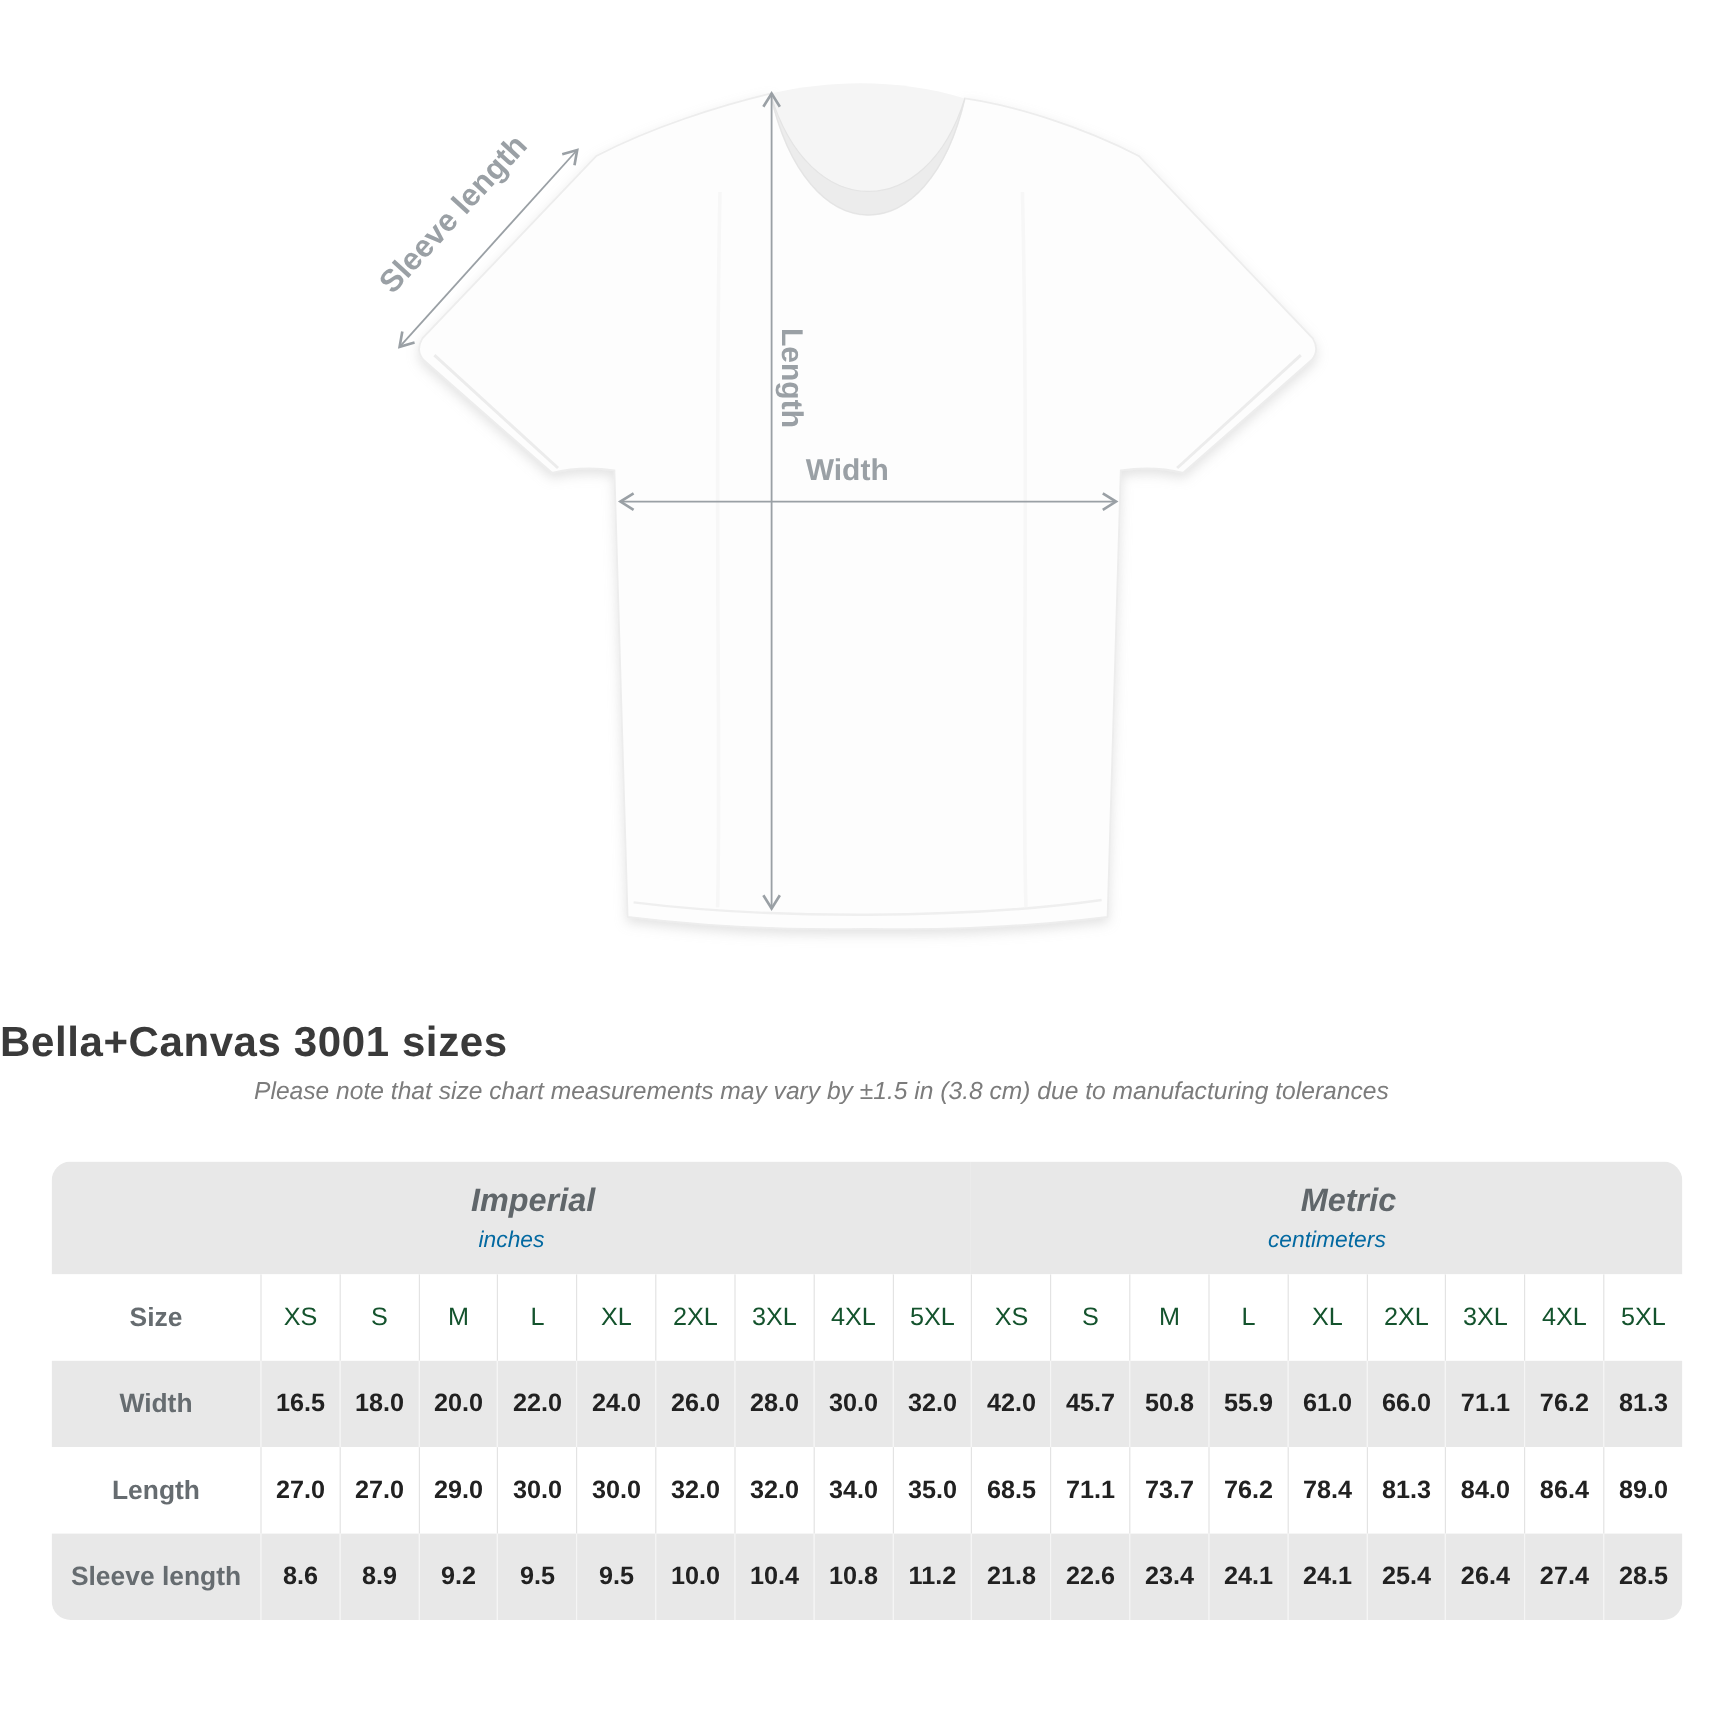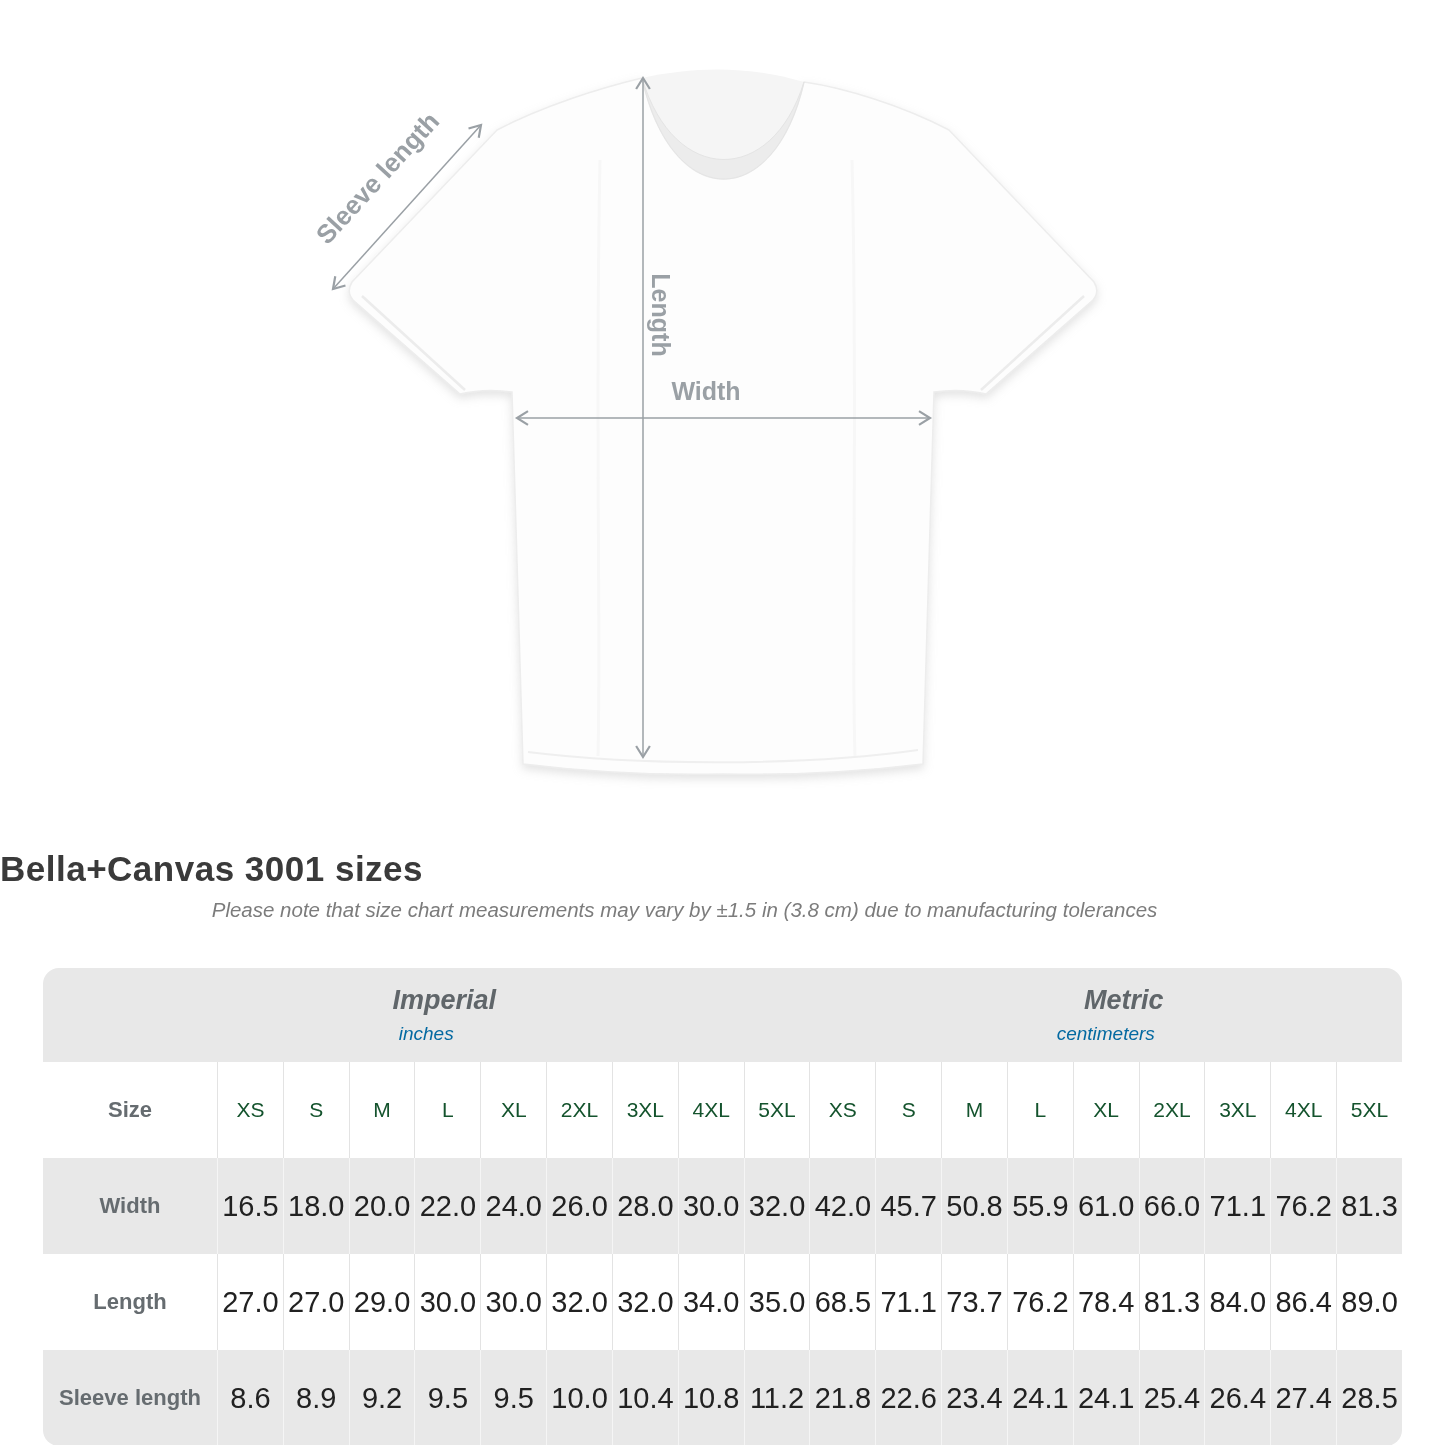--- a/index.html
+++ b/index.html
@@ -34,28 +34,28 @@
     width:100%;border-collapse:separate;border-spacing:0;table-layout:fixed;
   }
   col.label-col{width:174px;}
   .size-table td,.size-table th{padding:0;text-align:center;vertical-align:middle;}
 
   tr.group-row{height:94px;}
   tr.group-row td{background:#e8e8e8;}
   .group-name{font-size:27px;font-weight:bold;font-style:italic;color:#60666a;padding-left:36px;}
   .group-unit{font-size:19px;font-style:italic;color:#0369a1;margin-top:7px;}
 
-  tr.body-row{height:96px;}
+  tr.body-row{height:72px;}
   tr.row-white td,tr.row-white th{background:#ffffff;border-left:1px solid #e3e3e3;}
   tr.row-gray  td,tr.row-gray  th{background:#e8e8e8;border-left:1px solid #f5f5f5;}
   tr.row-white th:first-child,tr.row-gray th:first-child{border-left:none;}
 
   th.row-label{font-size:22px;font-weight:bold;color:#666c70;}
   th.size-head{font-size:21px;font-weight:normal;color:#14532d;}
-  td.val{font-size:29px;font-weight:normal;color:#212121;}
+  td.val{font-size:21px;font-weight:bold;color:#212121;}
 </style>
 </head>
 <body>
 
 <svg class="diagram" viewBox="0 0 1445 835" xmlns="http://www.w3.org/2000/svg">
   <defs>
     <filter id="soft" x="-20%" y="-20%" width="140%" height="140%">
       <feDropShadow dx="0" dy="4" stdDeviation="5" flood-color="#b8b8b8" flood-opacity="0.40"></feDropShadow>
     </filter>
     <marker id="ah" viewBox="0 0 12 12" refX="10" refY="6" markerWidth="11" markerHeight="11" orient="auto-start-reverse">

